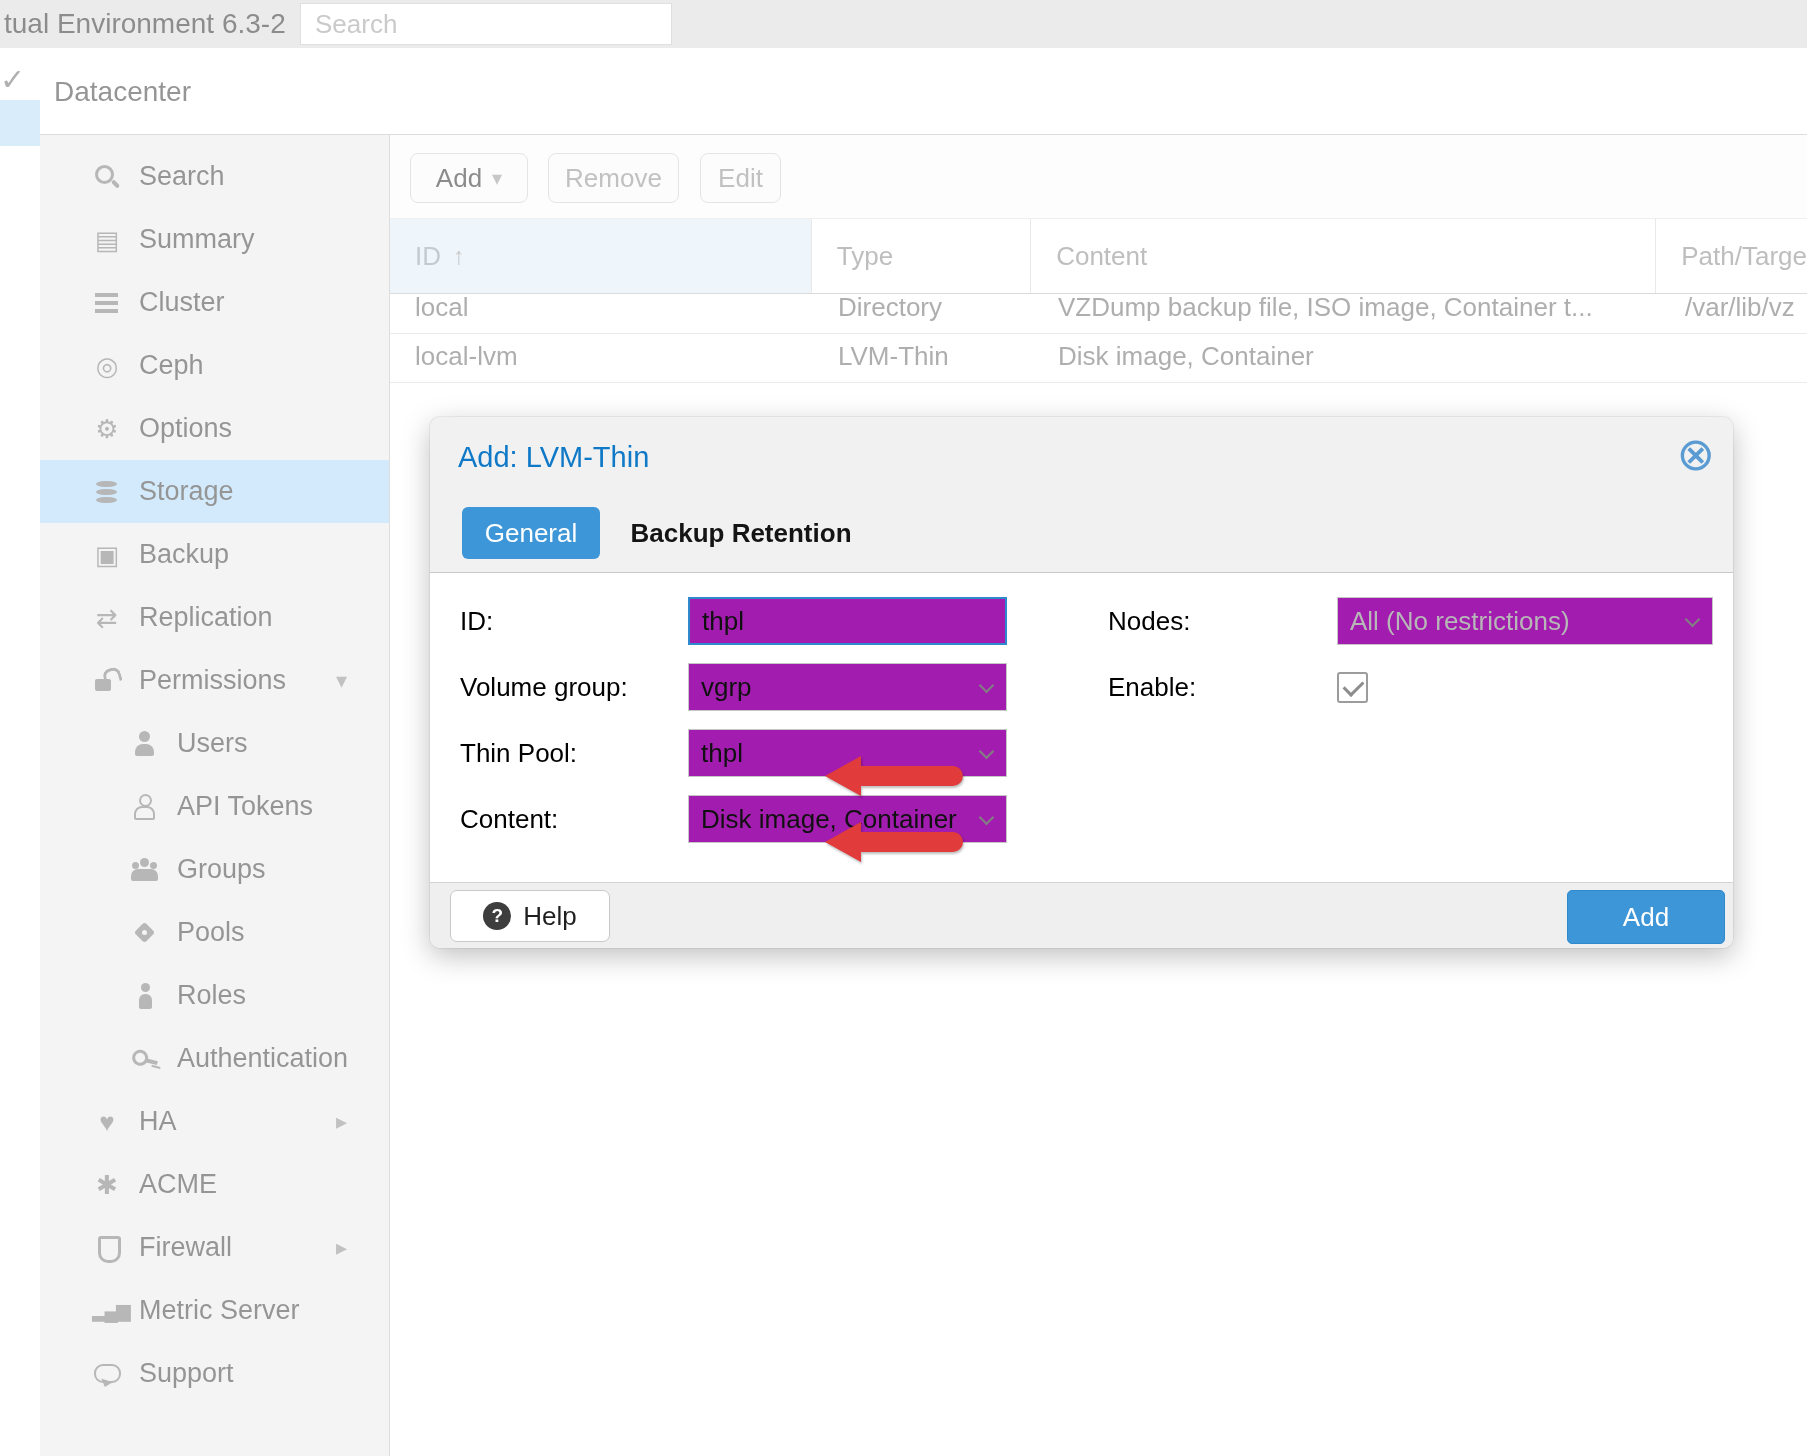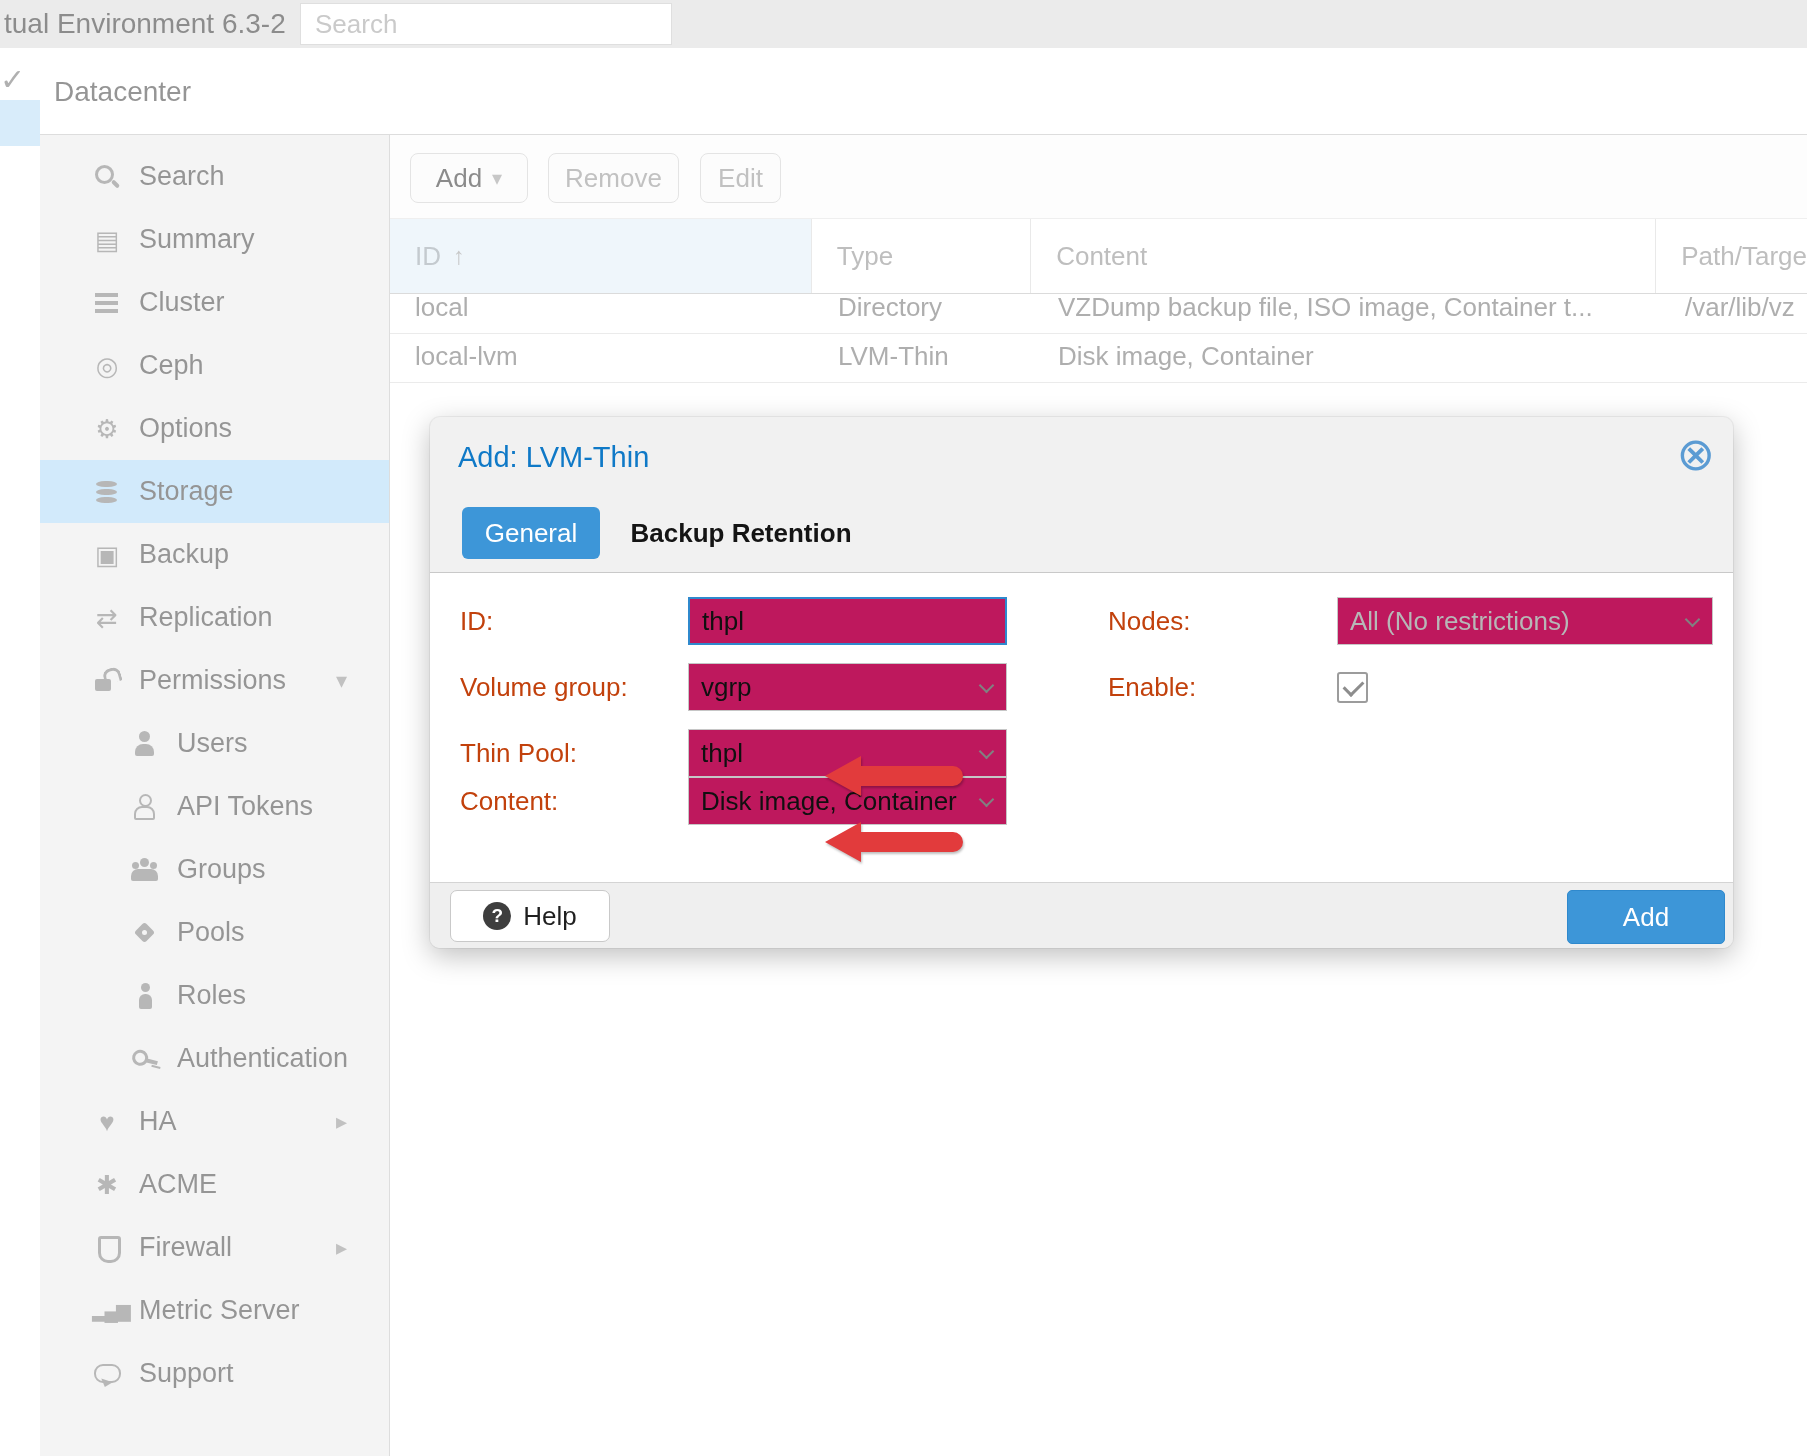--- a/index.html
+++ b/index.html
@@ -89,27 +89,27 @@
   
   .dialog{position:absolute;left:430px;top:417px;width:1303px;height:531px;background:#f1f1f1;border-radius:10px;
           box-shadow:0 8px 28px rgba(0,0,0,.25),0 0 0 1px rgba(0,0,0,.05);z-index:10;}
   .dtitle{position:absolute;left:28px;top:24px;font-size:29px;color:#0f79c7;}
   .dclose{position:absolute;right:18px;top:14px;font-size:46px;color:#5b9bd3;line-height:1;cursor:pointer;}
   .dtab{position:absolute;top:90px;height:52px;display:flex;align-items:center;justify-content:center;font-size:26px;border-radius:6px;}
   .dtab.active{left:32px;width:138px;background:#3d96d8;color:#fff;}
   .dtab.plain{left:196px;width:230px;color:#141414;font-weight:bold;background:transparent;}
   .dbody{position:absolute;left:0;top:155px;width:1303px;height:310px;background:#fff;border-top:1px solid #c9c9c9;}
 
-  .flabel{position:absolute;height:48px;line-height:48px;font-size:26px;color:#c2410c;}
-  .ffield{position:absolute;height:48px;font-size:26px;color:#101010;background:#be185d;}
+  .flabel{position:absolute;height:48px;line-height:48px;font-size:26px;color:#000000;}
+  .ffield{position:absolute;height:48px;font-size:26px;color:#101010;background:#a21caf;}
   .l-col{left:30px;}
   .r-lab{left:678px;}
   .fld-l{left:258px;width:319px;}
   .fld-r{left:907px;width:376px;}
-  .row1{top:24px;} .row2{top:90px;} .row3{top:156px;} .row4{top:204px;}
+  .row1{top:24px;} .row2{top:90px;} .row3{top:156px;} .row4{top:222px;}
   .inputbox{border:2px solid #2f89cd;padding:0 12px;line-height:44px;}
   .selectbox{border:1px solid #c6c6c6;padding:0 40px 0 12px;line-height:46px;position:absolute;white-space:nowrap;overflow:hidden;}
   .selectbox .chev{position:absolute;right:14px;top:16px;width:11px;height:11px;border-right:2.5px solid #818181;border-bottom:2.5px solid #818181;transform:rotate(45deg);}
   .selectbox.disabled{color:#b7b7b7;}
   .cb{position:absolute;left:907px;top:99px;width:31px;height:31px;border:2px solid #9c9c9c;border-radius:3px;background:#fff;}
   .cb::after{content:'';position:absolute;left:5px;top:6px;width:16px;height:9px;border-left:3px solid #8d8d8d;border-bottom:3px solid #8d8d8d;transform:rotate(-45deg);}
 
   
   .redarrow{position:absolute;width:140px;height:40px;filter:drop-shadow(1px 2px 1px rgba(0,0,0,.25));}
   .redarrow::before{content:'';position:absolute;left:0;top:0;border-top:20px solid transparent;border-bottom:20px solid transparent;border-right:36px solid #e23b3c;}

